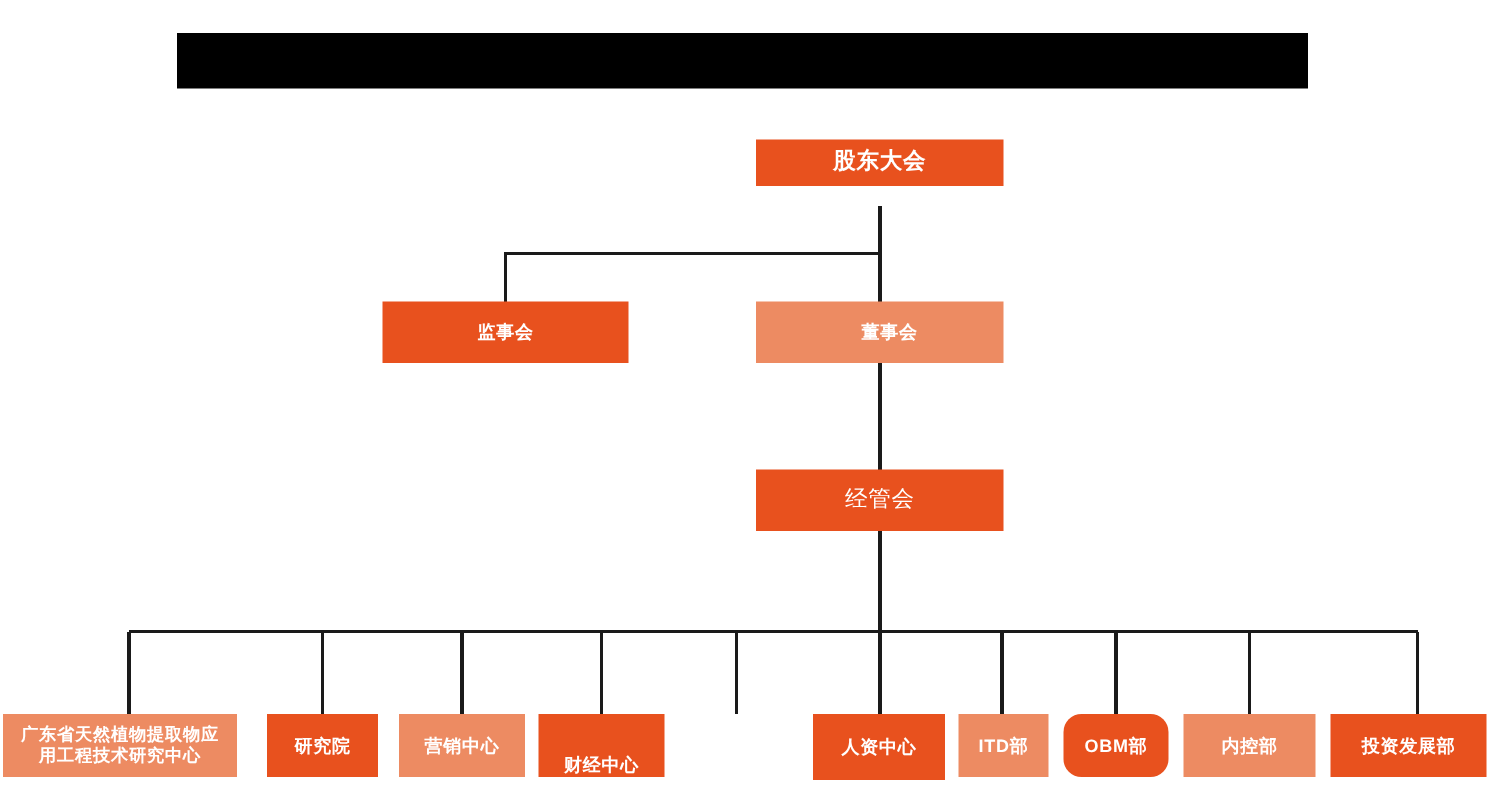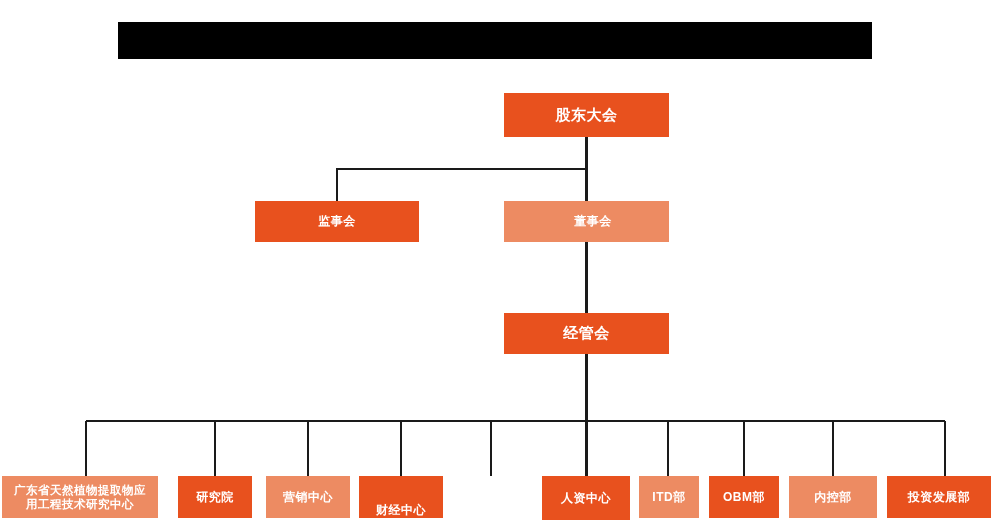--- a/index.html
+++ b/index.html
@@ -53,26 +53,26 @@
     text-align: center;
     color: #ffffff;
     line-height: 1.25;
     letter-spacing: 0.5px;
   }
   .node.dark  { background: #E8511E; }
   .node.light { background: #ED8B62; }
 
   .lvl1 { font-size: 15px; font-weight: 700; }
   .lvl2 { font-size: 12px; font-weight: 700; }
-  .lvl3 { font-size: 15px; font-weight: 700; }
+  .lvl3 { font-size: 15px; font-weight: 400; }
   .leaf { font-size: 12px; font-weight: 700; }
   .leaf.small { font-size: 11.5px; font-weight: 700; padding: 0 12px; }
 
   
-  #node-shareholders { left: 504px; top: 93px;  width: 165px; height: 44px; }
+  #node-shareholders { left: 504px; top: 93px;  width: 165px; height: 31px; }
   
   #node-supervisors  { left: 255px; top: 201px; width: 164px; height: 41px; }
   #node-directors    { left: 504px; top: 201px; width: 165px; height: 41px; padding-left: 13px; }
   
   #node-management   { left: 504px; top: 313px; width: 165px; height: 41px; }
 </style>
 </head>
 <body>
 
 <div id="org-chart">
@@ -141,21 +141,21 @@
 
 
   <div class="node dark leaf" style="left:542px; top:476px; width:88px; height:44px;">
     <span>人资中心</span>
   </div>
 
   <div class="node light leaf" style="left:639px; top:476px; width:60px; height:42px;">
     <span>ITD部</span>
   </div>
 
-  <div class="node dark leaf" style="left:709px; top:476px; width:70px; height:42px;">
+  <div class="node dark leaf" style="left:709px; top:476px; width:70px; height:42px;border-radius:12px;">
     <span>OBM部</span>
   </div>
 
   <div class="node light leaf" style="left:789px; top:476px; width:88px; height:42px;">
     <span>内控部</span>
   </div>
 
   <div class="node dark leaf" style="left:887px; top:476px; width:104px; height:42px;">
     <span>投资发展部</span>
   </div>

